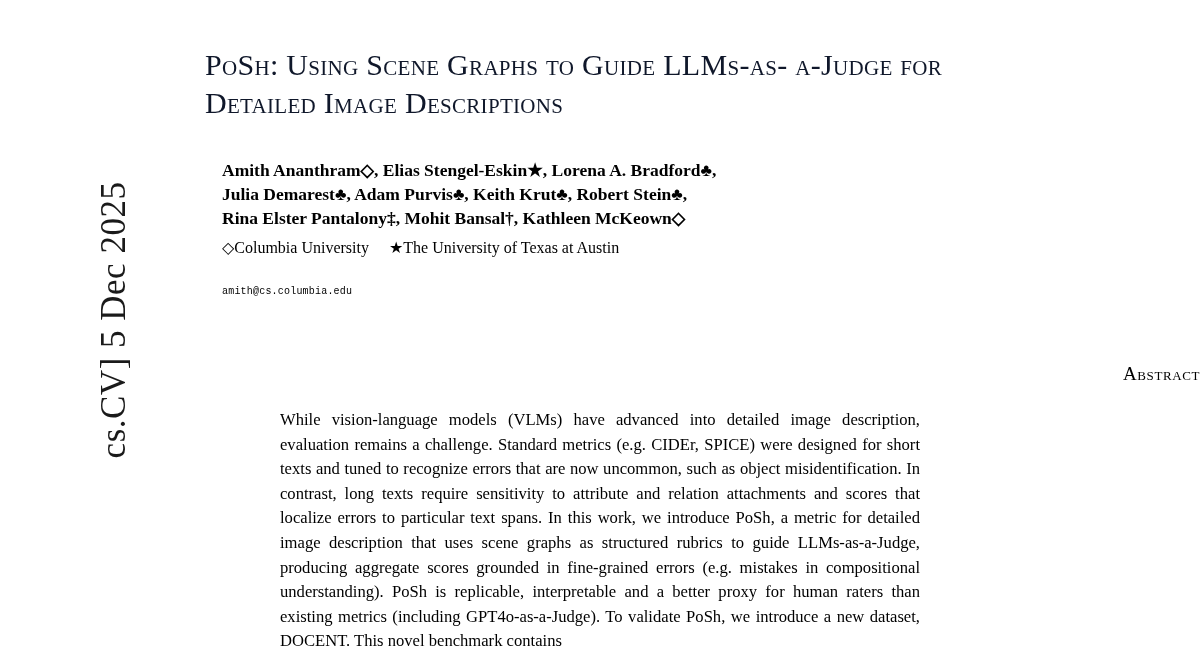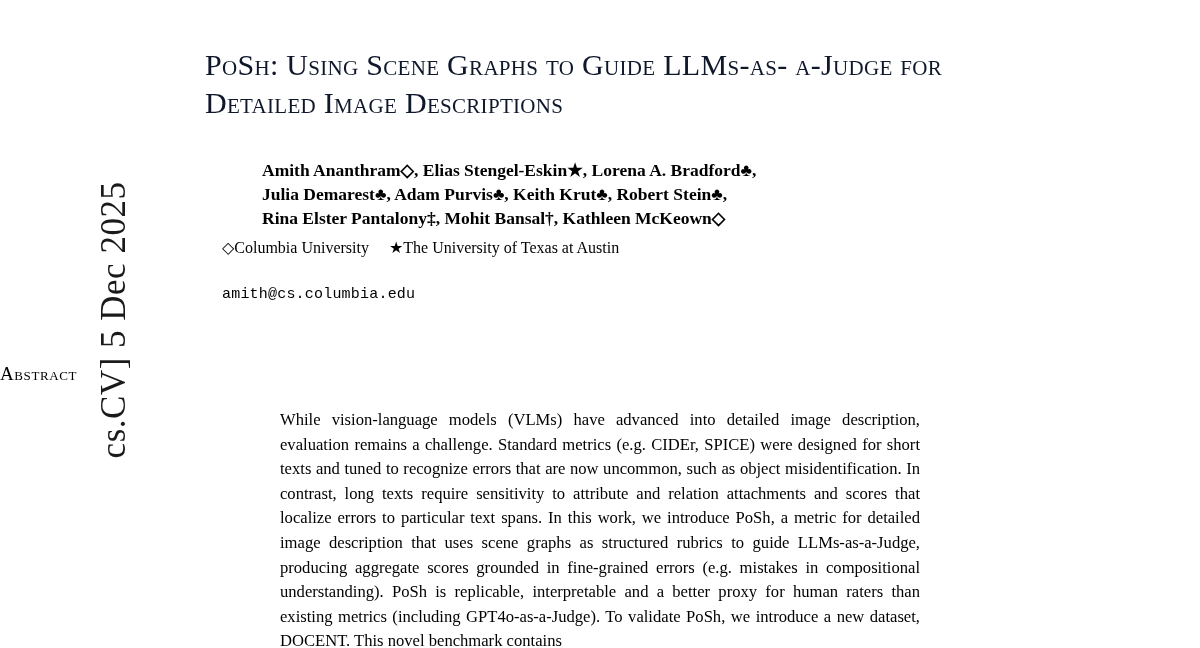--- a/index.html
+++ b/index.html
@@ -53,47 +53,46 @@
   }
 
   .authors {
     position: absolute;
     left: 222px;
     top: 158px;
     width: 760px;
     font-size: 17.5px;
     line-height: 24px;
     font-weight: bold;
-    margin-left: 40px;
   }
 
   .affils {
     position: absolute;
     left: 222px;
     top: 236px;
     width: 760px;
     font-size: 16px;
     line-height: 24px;
   }
   .affil-row { white-space: pre; }
 
   .email {
     position: absolute;
     left: 222px;
     top: 286px;
     font-family: "Liberation Mono", monospace;
-    font-size: 15px;
+    font-size: 10px;
     letter-spacing: 0.2px;
   }
 
   .abstract-heading {
     position: absolute;
     left: 0; top: 363px;
     width: 1200px;
-    text-align: left;
+    text-align: right;
     font-size: 19px;
     font-variant: small-caps;
     letter-spacing: 0.6px;
   }
 
   .abstract-body {
     position: absolute;
     left: 280px;
     top: 408px;
     width: 640px;

